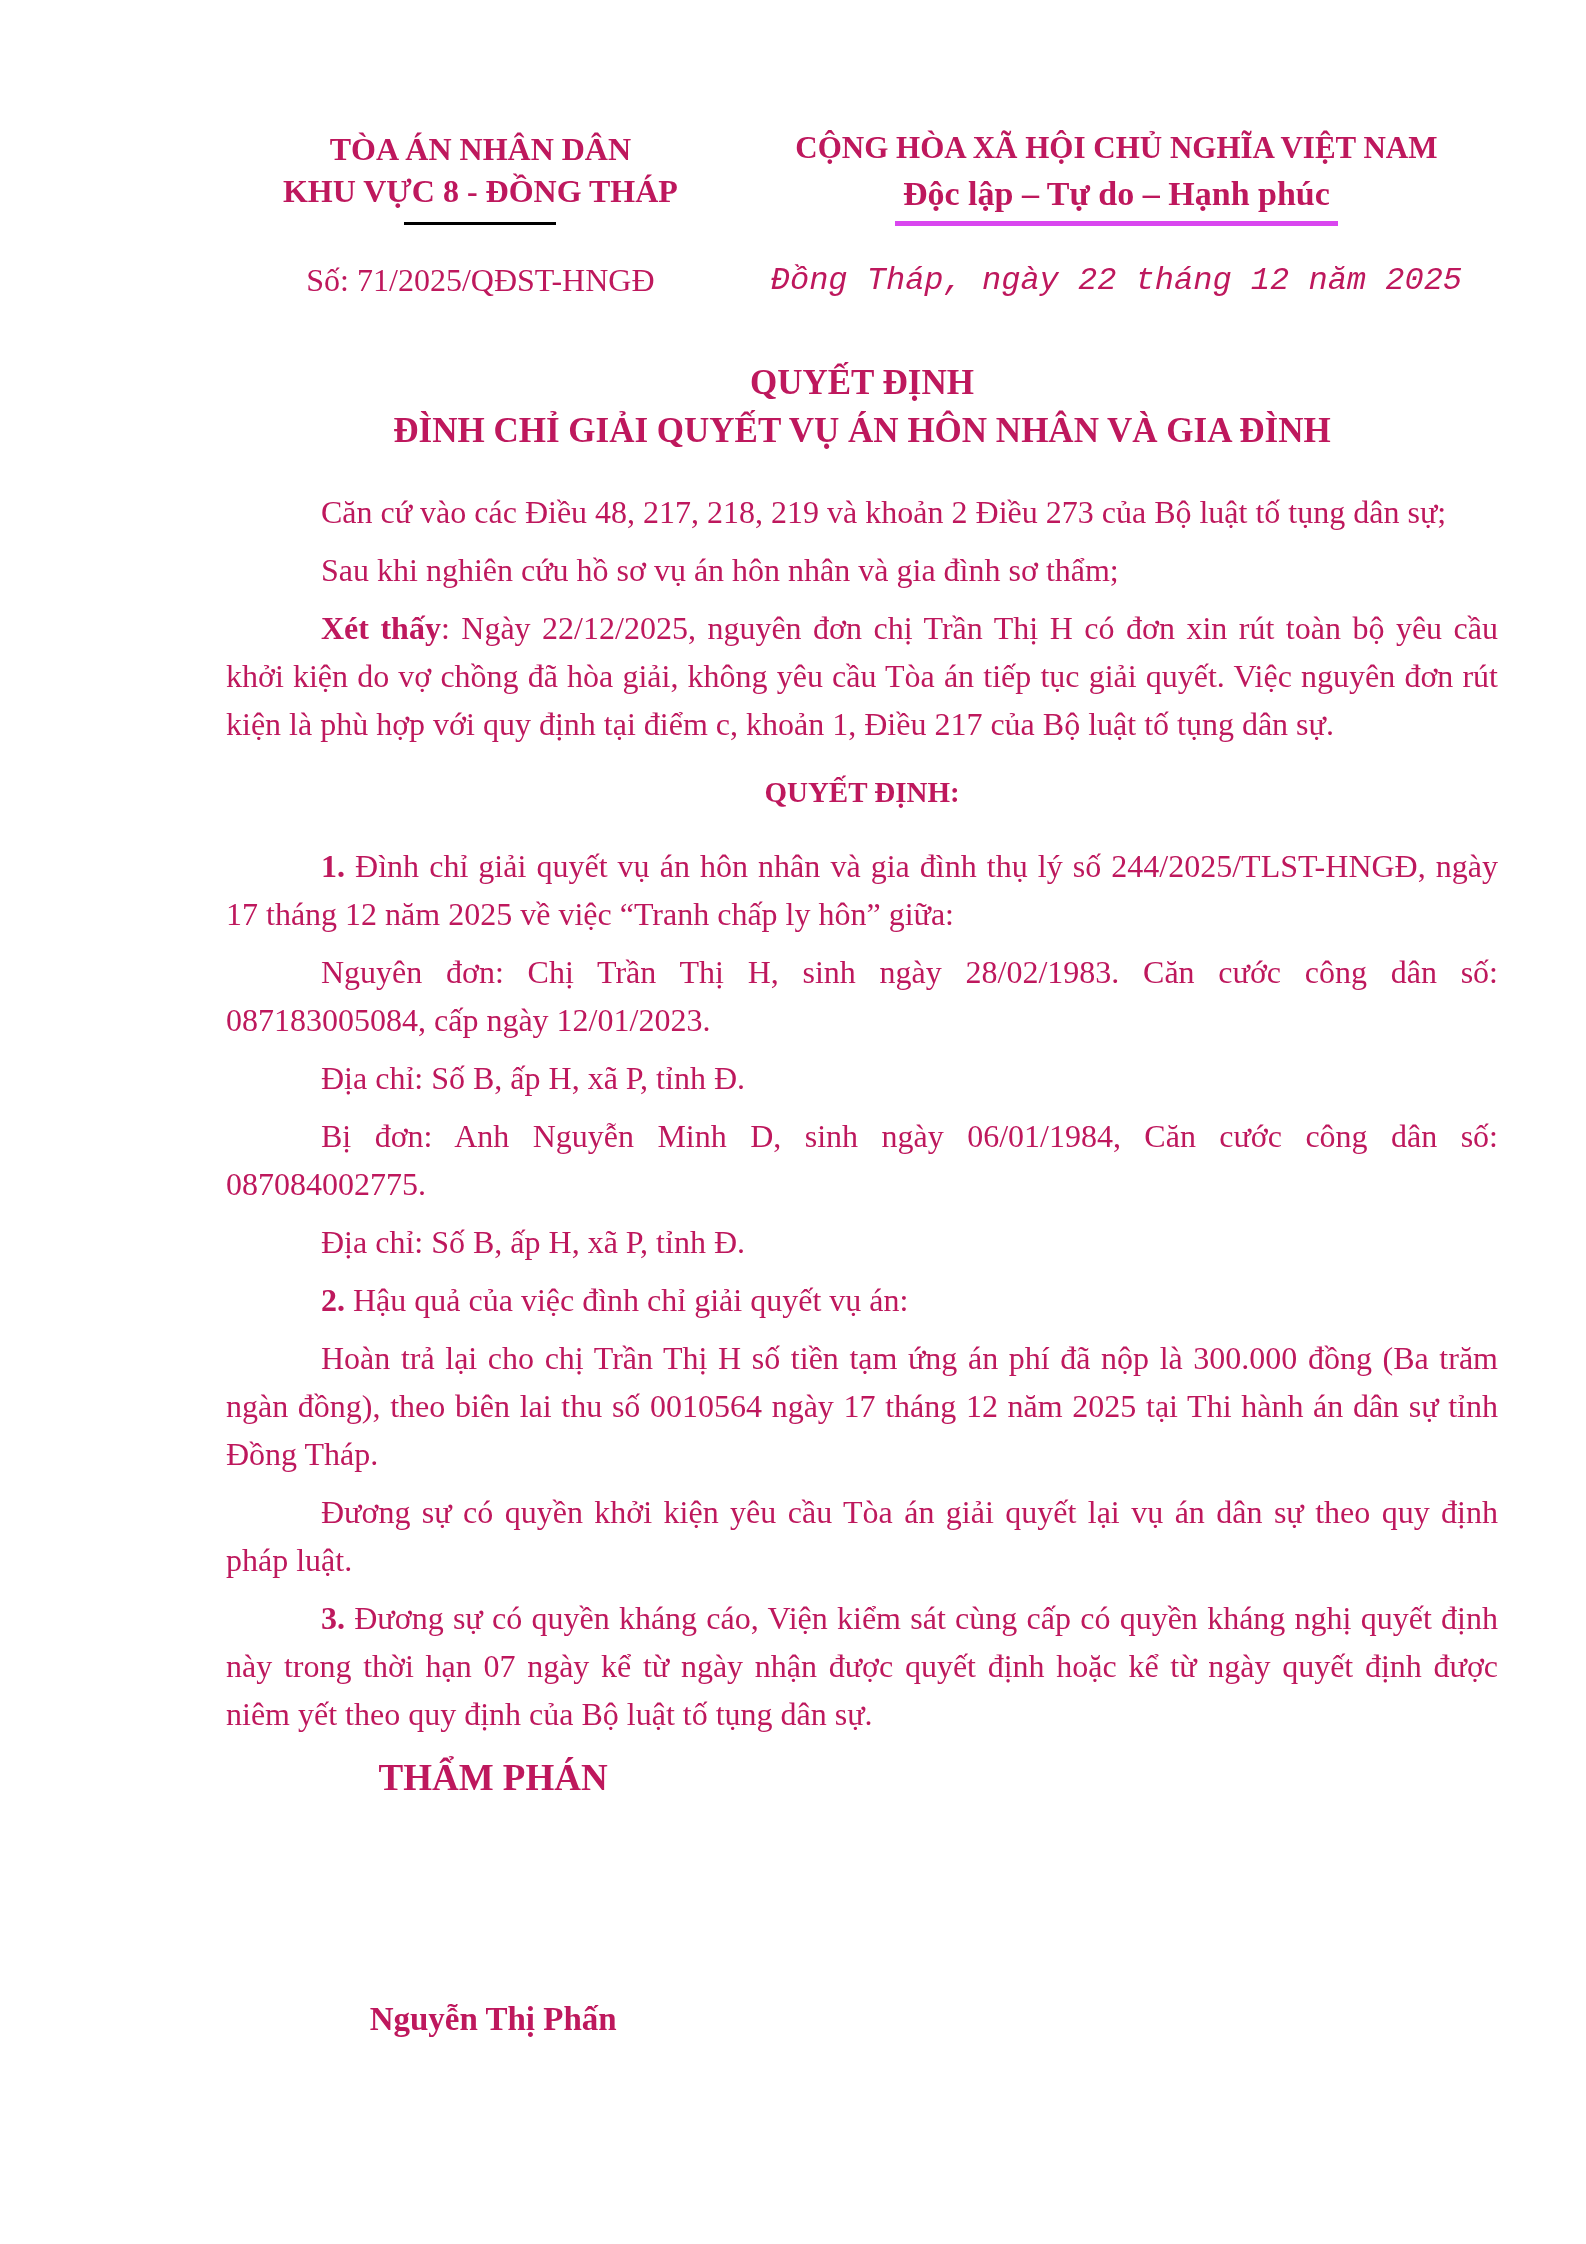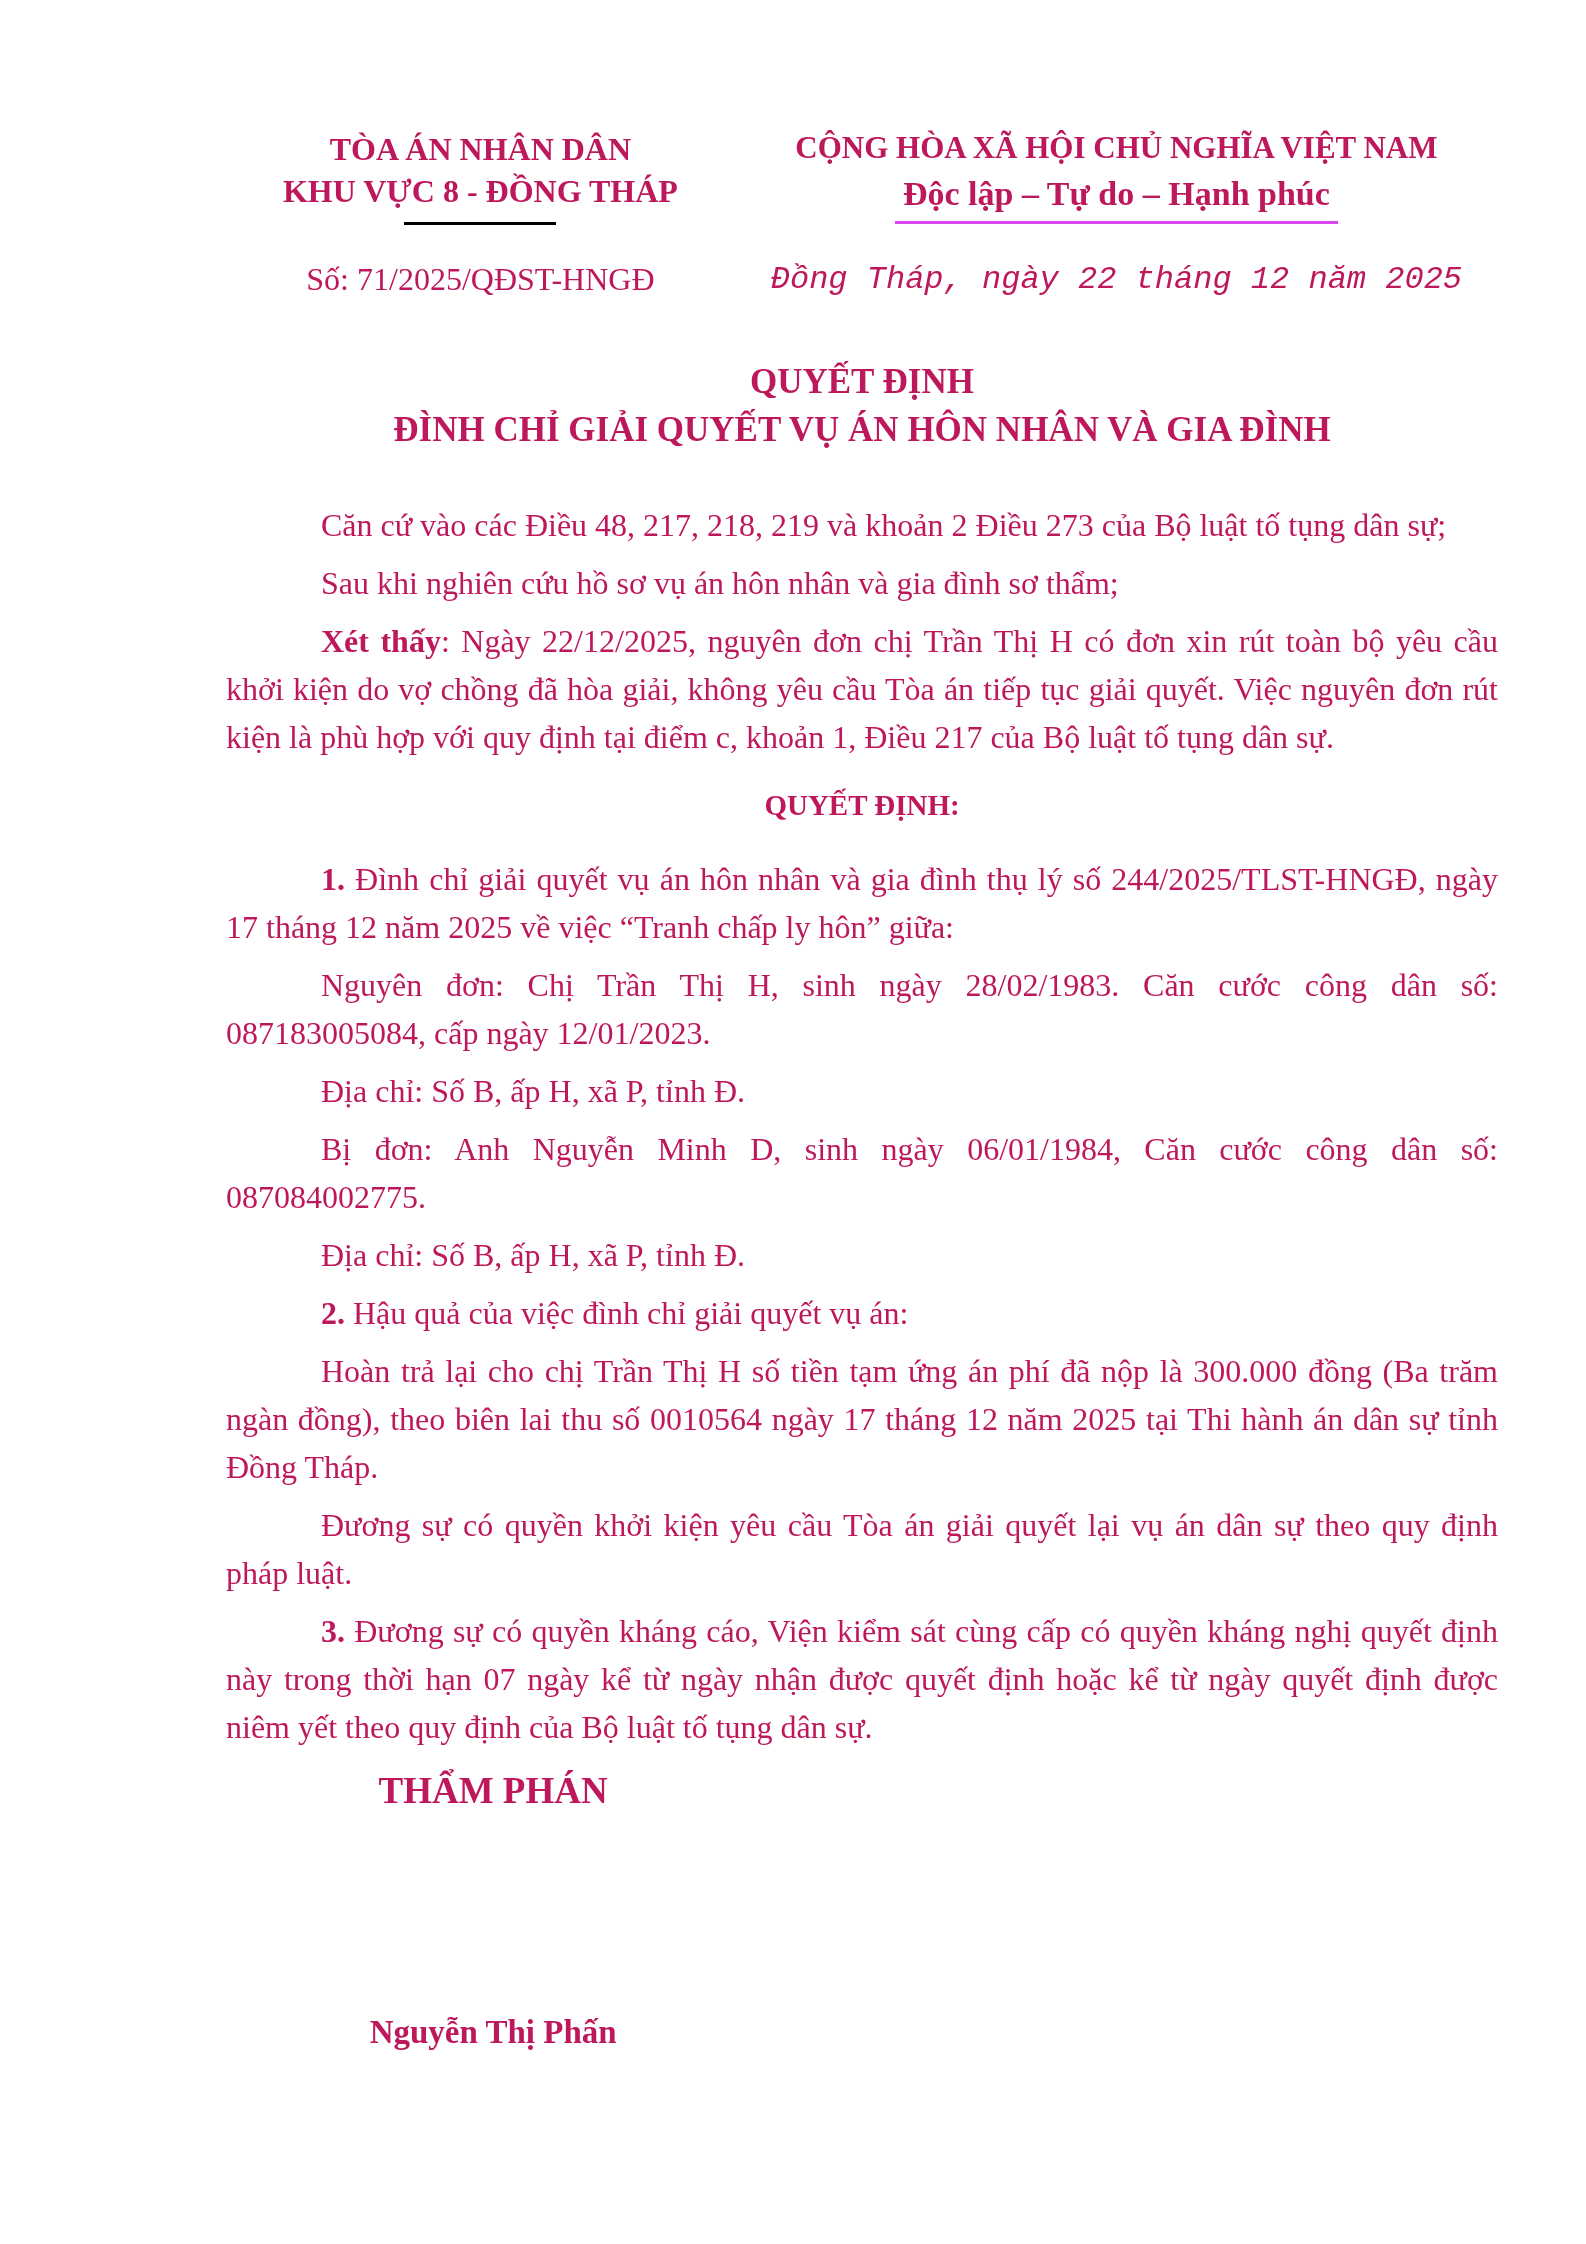--- a/index.html
+++ b/index.html
@@ -36,40 +36,40 @@
     width: 60%;
     text-align: center;
     font-weight: bold;
   }
   .republic-line { font-size: 31px; line-height: 1.32; }
   .motto-line {
     display: inline-block;
     font-size: 34px;
     line-height: 1.25;
     margin-top: 4px;
-    border-bottom: 3px solid #d946ef;
+    border-bottom: 5px solid #d946ef;
     padding: 0 8px 6px 8px;
   }
 
   
   .meta-row { display: flex; margin-top: 36px; }
   .doc-number { width: 40%; text-align: center; }
   .place-date { width: 60%; text-align: center; font-style: italic; font-family: Liberation Mono, monospace; }
 
   
   .title-block {
     text-align: center;
     margin-top: 60px;
     font-weight: bold;
     font-size: 35px;
     line-height: 1.35;
   }
 
   
-  .doc-body { margin-top: 48px; }
+  .doc-body { margin-top: 34px; }
   .para {
     margin: 0 0 10px 0;
     text-align: justify;
     text-indent: 95px;
     line-height: 1.5;
   }
   .bold { font-weight: bold; }
   .italic { }
   .decision-heading {
     text-align: center;

